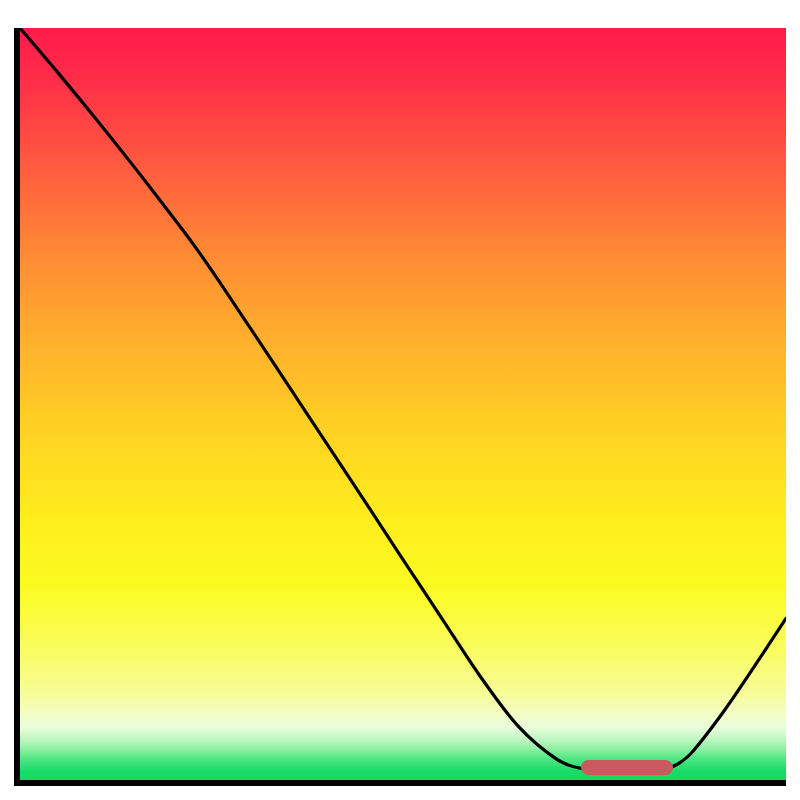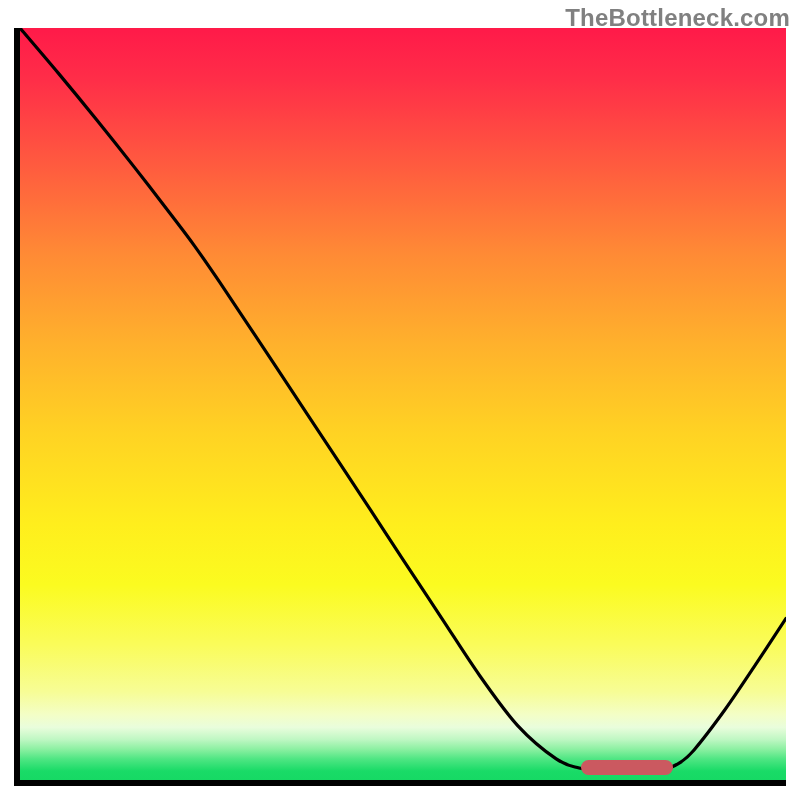--- a/index.html
+++ b/index.html
@@ -79,21 +79,20 @@
     position: absolute;
     border-radius: 8px;
     z-index: 20;
   }
 </style>
 </head>
 <body>
 
 <div class="container">
 
-  <div class="watermark">TheBottleneck.com</div>
 
   <div class="axis-y"></div>
   <div class="axis-x"></div>
 
   <div class="plot-area">
     <div class="gradient"></div>
     <svg class="curve-svg" viewBox="0 0 766 752" preserveAspectRatio="none">
       <path id="curve-path" d="M 0.00 0.00 C 6.38 7.52, 25.53 29.83, 38.30 45.12 C 51.07 60.41, 63.83 75.95, 76.60 91.74 C 89.37 107.54, 102.13 123.58, 114.90 139.87 C 127.67 156.17, 143.24 176.47, 153.20 189.50 C 163.16 202.54, 166.99 207.43, 174.65 218.08 C 182.31 228.73, 189.97 239.89, 199.16 253.42 C 208.35 266.96, 218.31 282.00, 229.80 299.30 C 241.29 316.59, 255.33 337.90, 268.10 357.20 C 280.87 376.50, 293.63 395.80, 306.40 415.10 C 319.17 434.41, 331.93 453.58, 344.70 473.01 C 357.47 492.43, 370.23 512.24, 383.00 531.66 C 395.77 551.09, 408.53 570.27, 421.30 589.57 C 434.07 608.87, 446.83 629.42, 459.60 647.47 C 472.37 665.52, 485.13 683.94, 497.90 697.86 C 510.67 711.77, 525.99 723.93, 536.20 730.94 C 546.41 737.96, 551.52 737.96, 559.18 739.97 C 566.84 741.97, 573.22 742.47, 582.16 742.98 C 591.10 743.48, 602.59 743.23, 612.80 742.98 C 623.01 742.73, 635.78 742.73, 643.44 741.47 C 651.10 740.22, 653.65 738.71, 658.76 735.46 C 663.87 732.20, 666.42 730.82, 674.08 721.92 C 681.74 713.02, 694.51 696.23, 704.72 682.06 C 714.93 667.90, 725.15 652.23, 735.36 636.94 C 745.57 621.65, 760.89 598.09, 766.00 590.32" fill="none" stroke="#000000" stroke-width="3.2" stroke-linejoin="round" stroke-linecap="round"></path>
     </svg>
     <div id="pill" class="optimal-pill" style="left: 561.478px; top: 732.468px; width: 91.92px; height: 15px; background: rgb(203, 89, 96);"></div>

